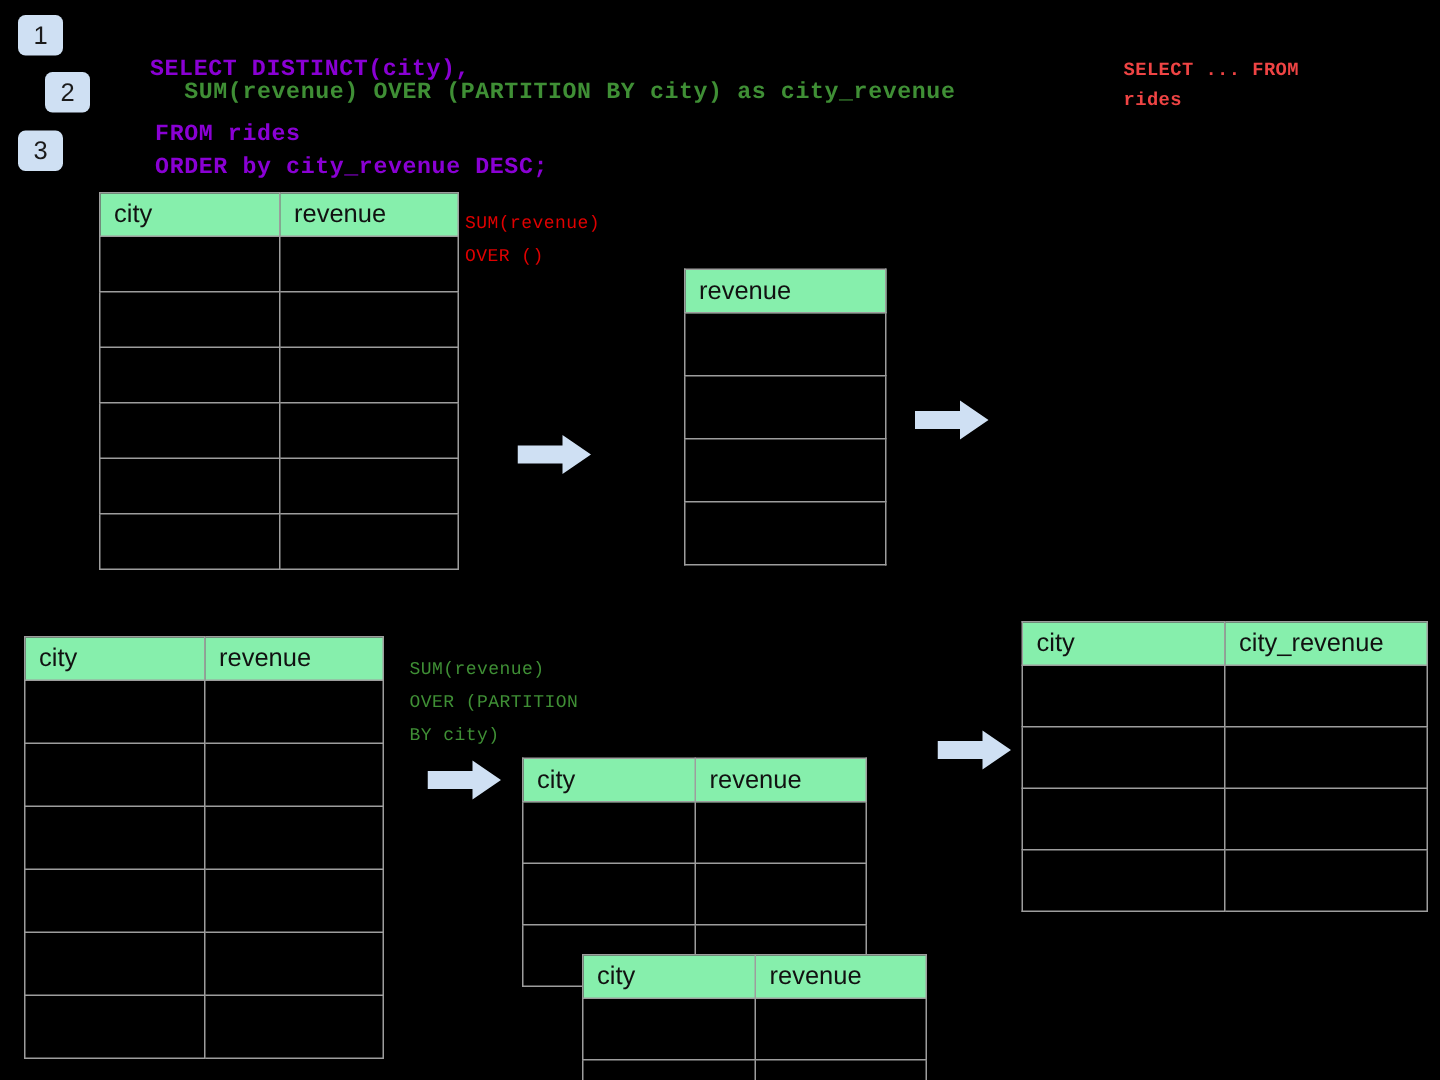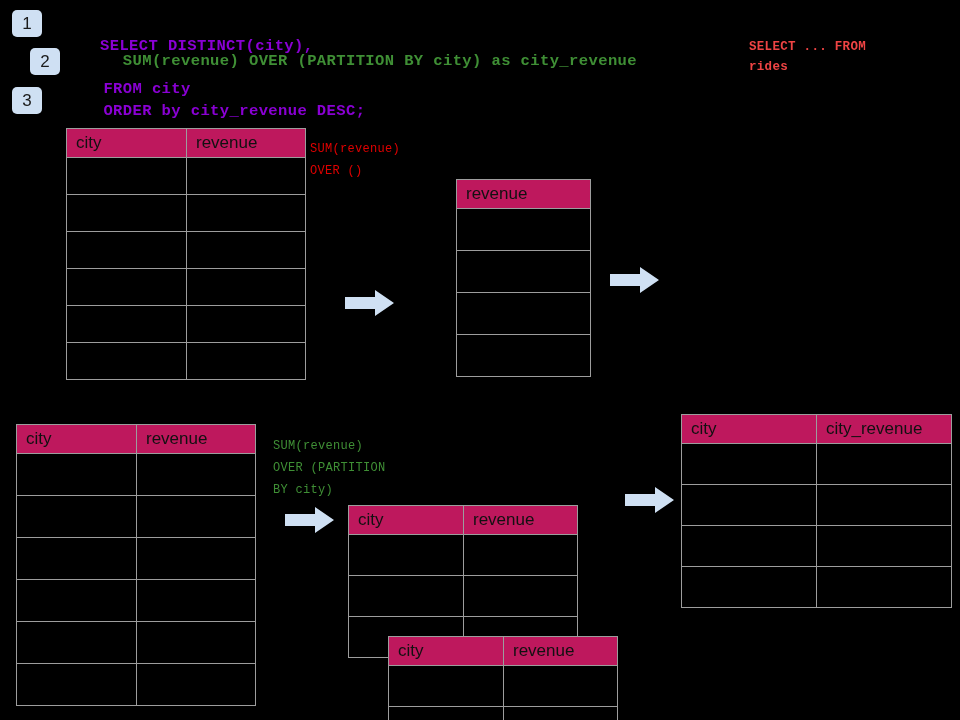--- a/index.html
+++ b/index.html
@@ -75,21 +75,21 @@
     table-layout: fixed;
     background: #000000;
     font-family: "Liberation Sans", sans-serif;
   }
   .tbl th, .tbl td {
     border: 1px solid #9d9d9d;
     padding: 0;
     margin: 0;
   }
   .tbl th {
-    background: #be185d;
+    background: #86efac;
     color: #111111;
     font-weight: normal;
     font-size: 17px;
     text-align: left;
     padding: 4px 0 4px 9px;
   }
   .tbl td {
     background: #000000;
   }
 
@@ -102,21 +102,21 @@
 <body>
 
 <div id="canvas">
 
   <div class="badge" style="left:12px; top:10px;">1</div>
   <div class="badge" style="left:30px; top:48px;">2</div>
   <div class="badge" style="left:12px; top:87px;">3</div>
 
   <div class="sql sql-purple" style="left:100px; top:11px;margin-top:24px;">SELECT DISTINCT(city),</div>
   <div class="sql sql-green" style="left:84px; top:40px;margin-top:10px;">    SUM(revenue) OVER (PARTITION BY city) as city_revenue</div>
-  <div class="sql sql-purple" style="left:84px; top:78px;">  FROM city</div>
+  <div class="sql sql-purple" style="left:84px; top:78px;">  FROM rides</div>
   <div class="sql sql-purple" style="left:84px; top:100px;text-align:right;">  ORDER by city_revenue DESC;</div>
 
   <div class="sql-note" style="left:749px; top:37px;">SELECT ... FROM
 rides</div>
 
   <div class="annot annot-red" style="left:310px; top:138px;">SUM(revenue)
 OVER ()</div>
 
   <div class="annot annot-green" style="left:273px; top:435px;">SUM(revenue)
 OVER (PARTITION

